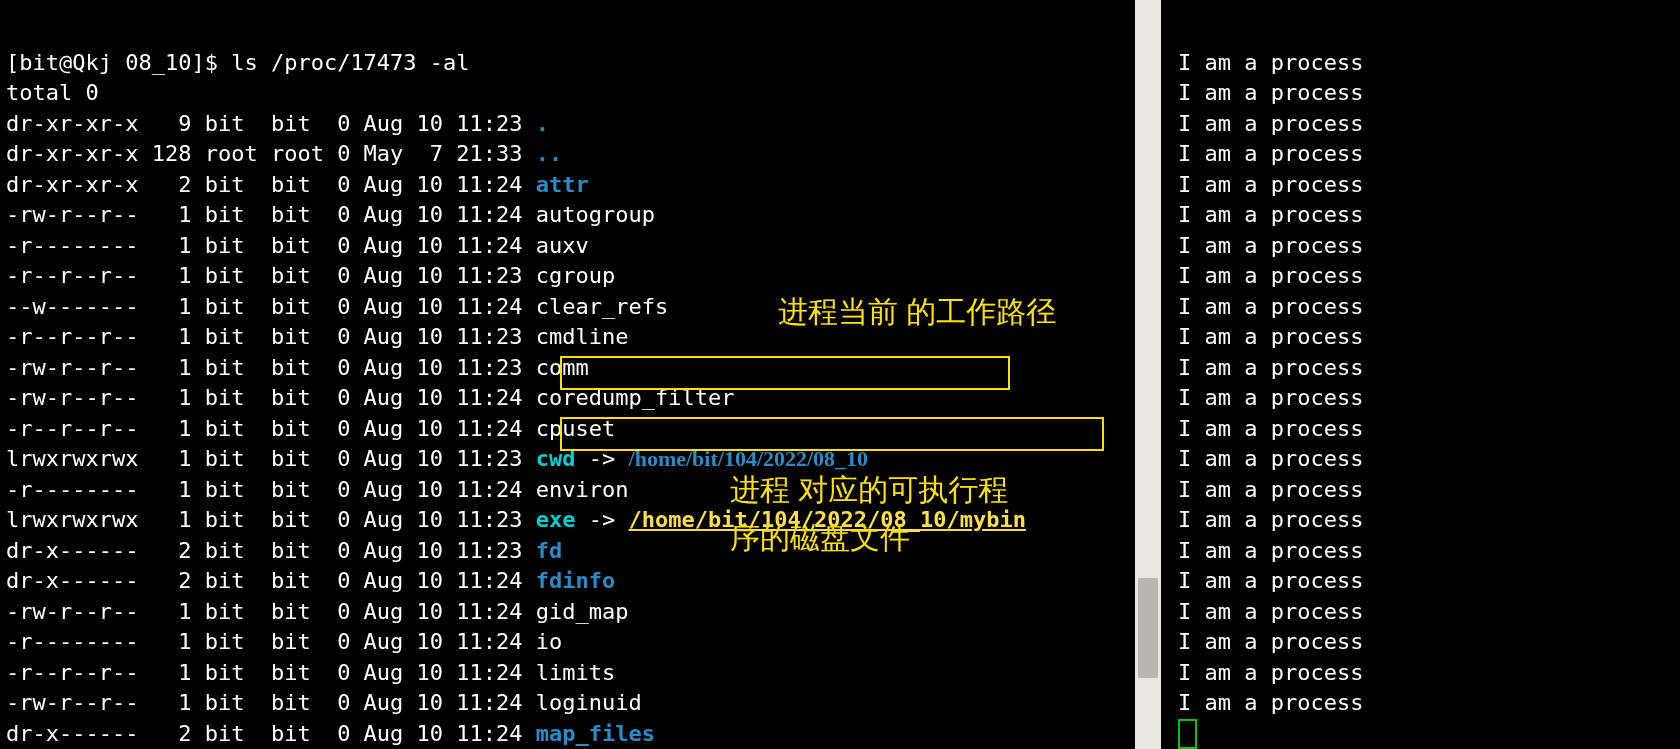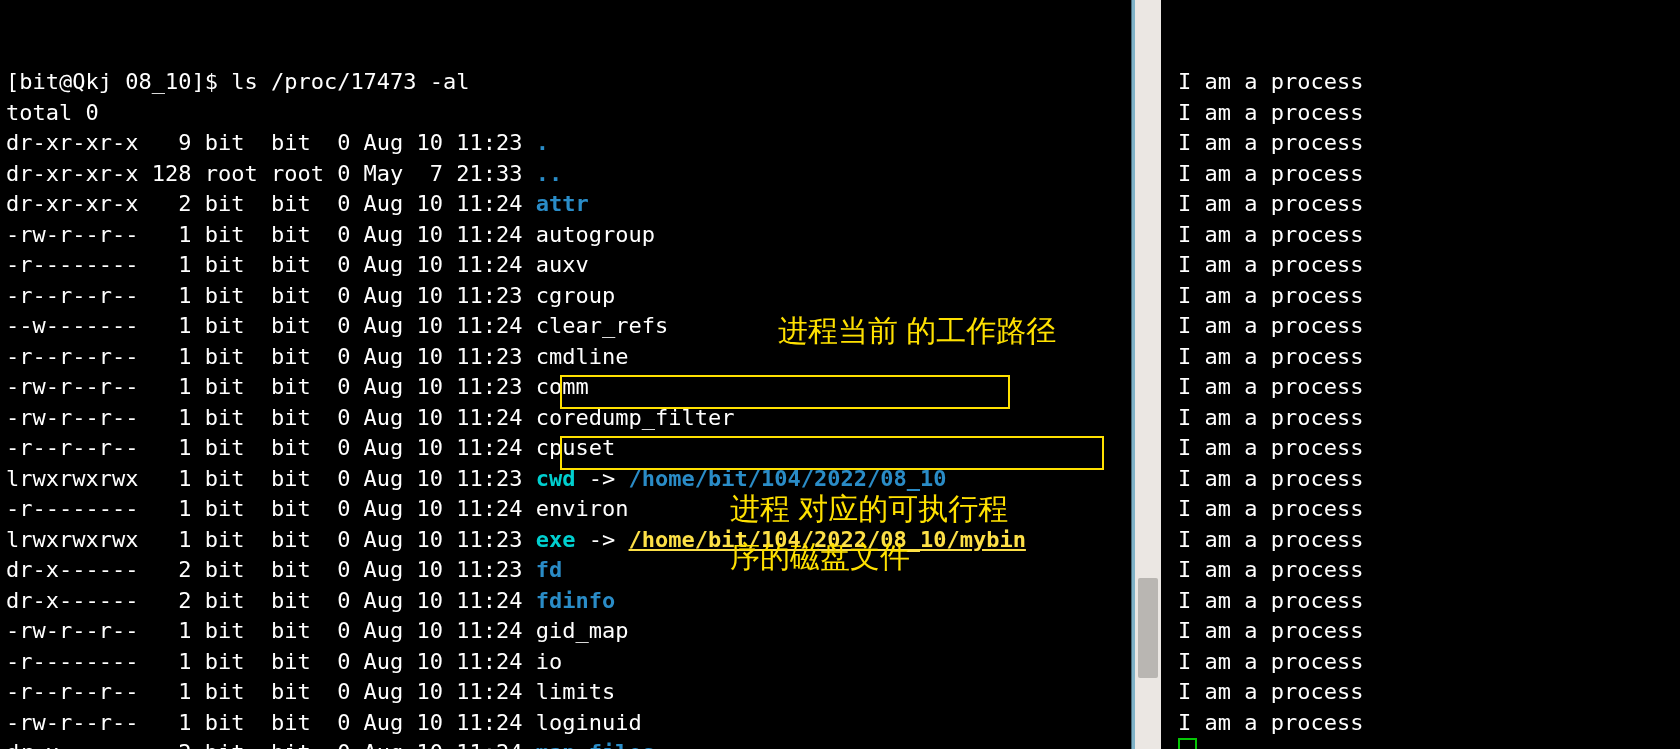--- a/index.html
+++ b/index.html
@@ -11,20 +11,21 @@
     overflow: hidden;
     font-family: "DejaVu Sans Mono", "Consolas", "Courier New", monospace;
     font-size: 22px;
     color: #fff;
   }
   .screen {
     display: flex;
     width: 100%;
     height: 100%;
     background: #000;
+    align-items: flex-end;
   }
   .panel {
     background: #000;
     white-space: pre;
     line-height: 30.5px;
   }
   .panel.left {
     width: 1125px;
     padding-left: 6px;
     padding-top: 6px;
@@ -55,21 +56,21 @@
     top: 578px;
     height: 100px;
     background: #b9b6b2;
     border-radius: 2px;
   }
   .row { height: 30.5px; line-height: 30.5px; }
   .prompt { color: #fff; }
   .cmd { color: #fff; }
   .dir { color: #2a8cc7; font-weight: bold; }
   .lnk { color: #00d0d0; font-weight: bold; }
-  .tgt { color: #2a8cc7; font-weight: bold; }
+  .tgt { color: #2a8cc7; font-weight: bold; font-family: Liberation Serif, serif; }
   .tgtg { color: #fde047; font-weight: bold; text-decoration: underline; }
   .plain { color: #fff; }
   .annot {
     position: absolute;
     color: #ffe100;
     font-family: "Microsoft YaHei", "SimSun", sans-serif;
     font-size: 30px;
     font-weight: normal;
     white-space: nowrap;
   }

